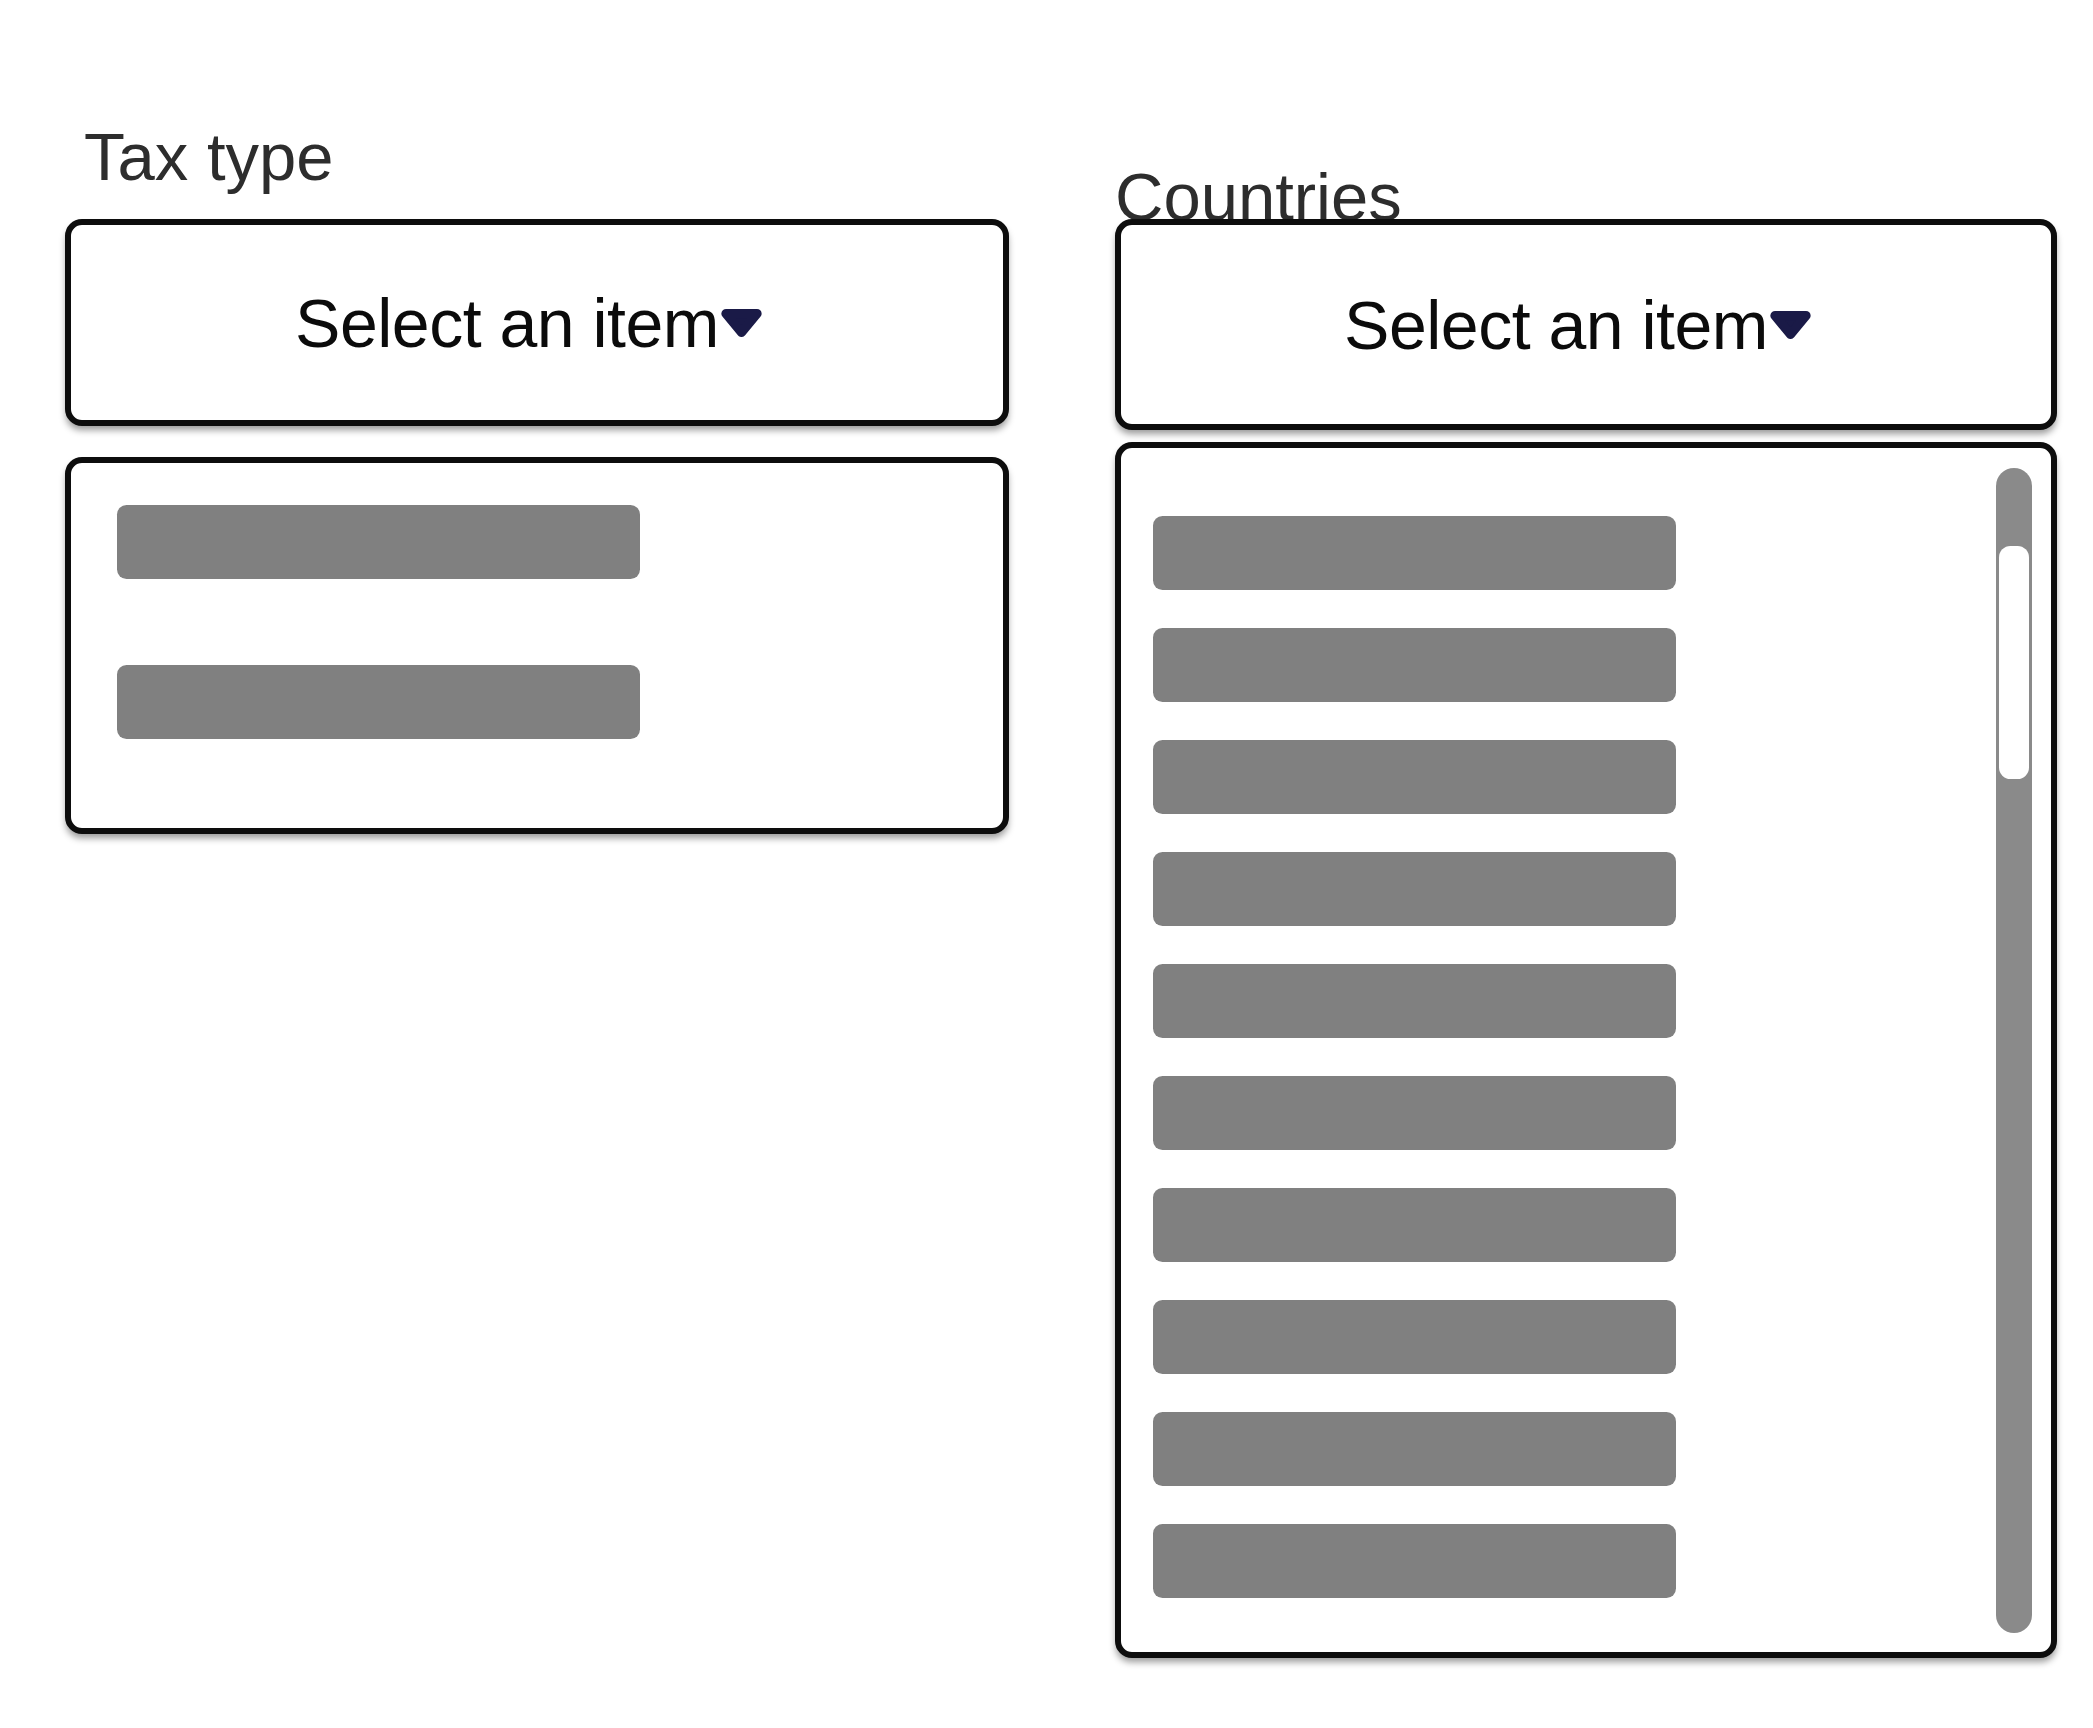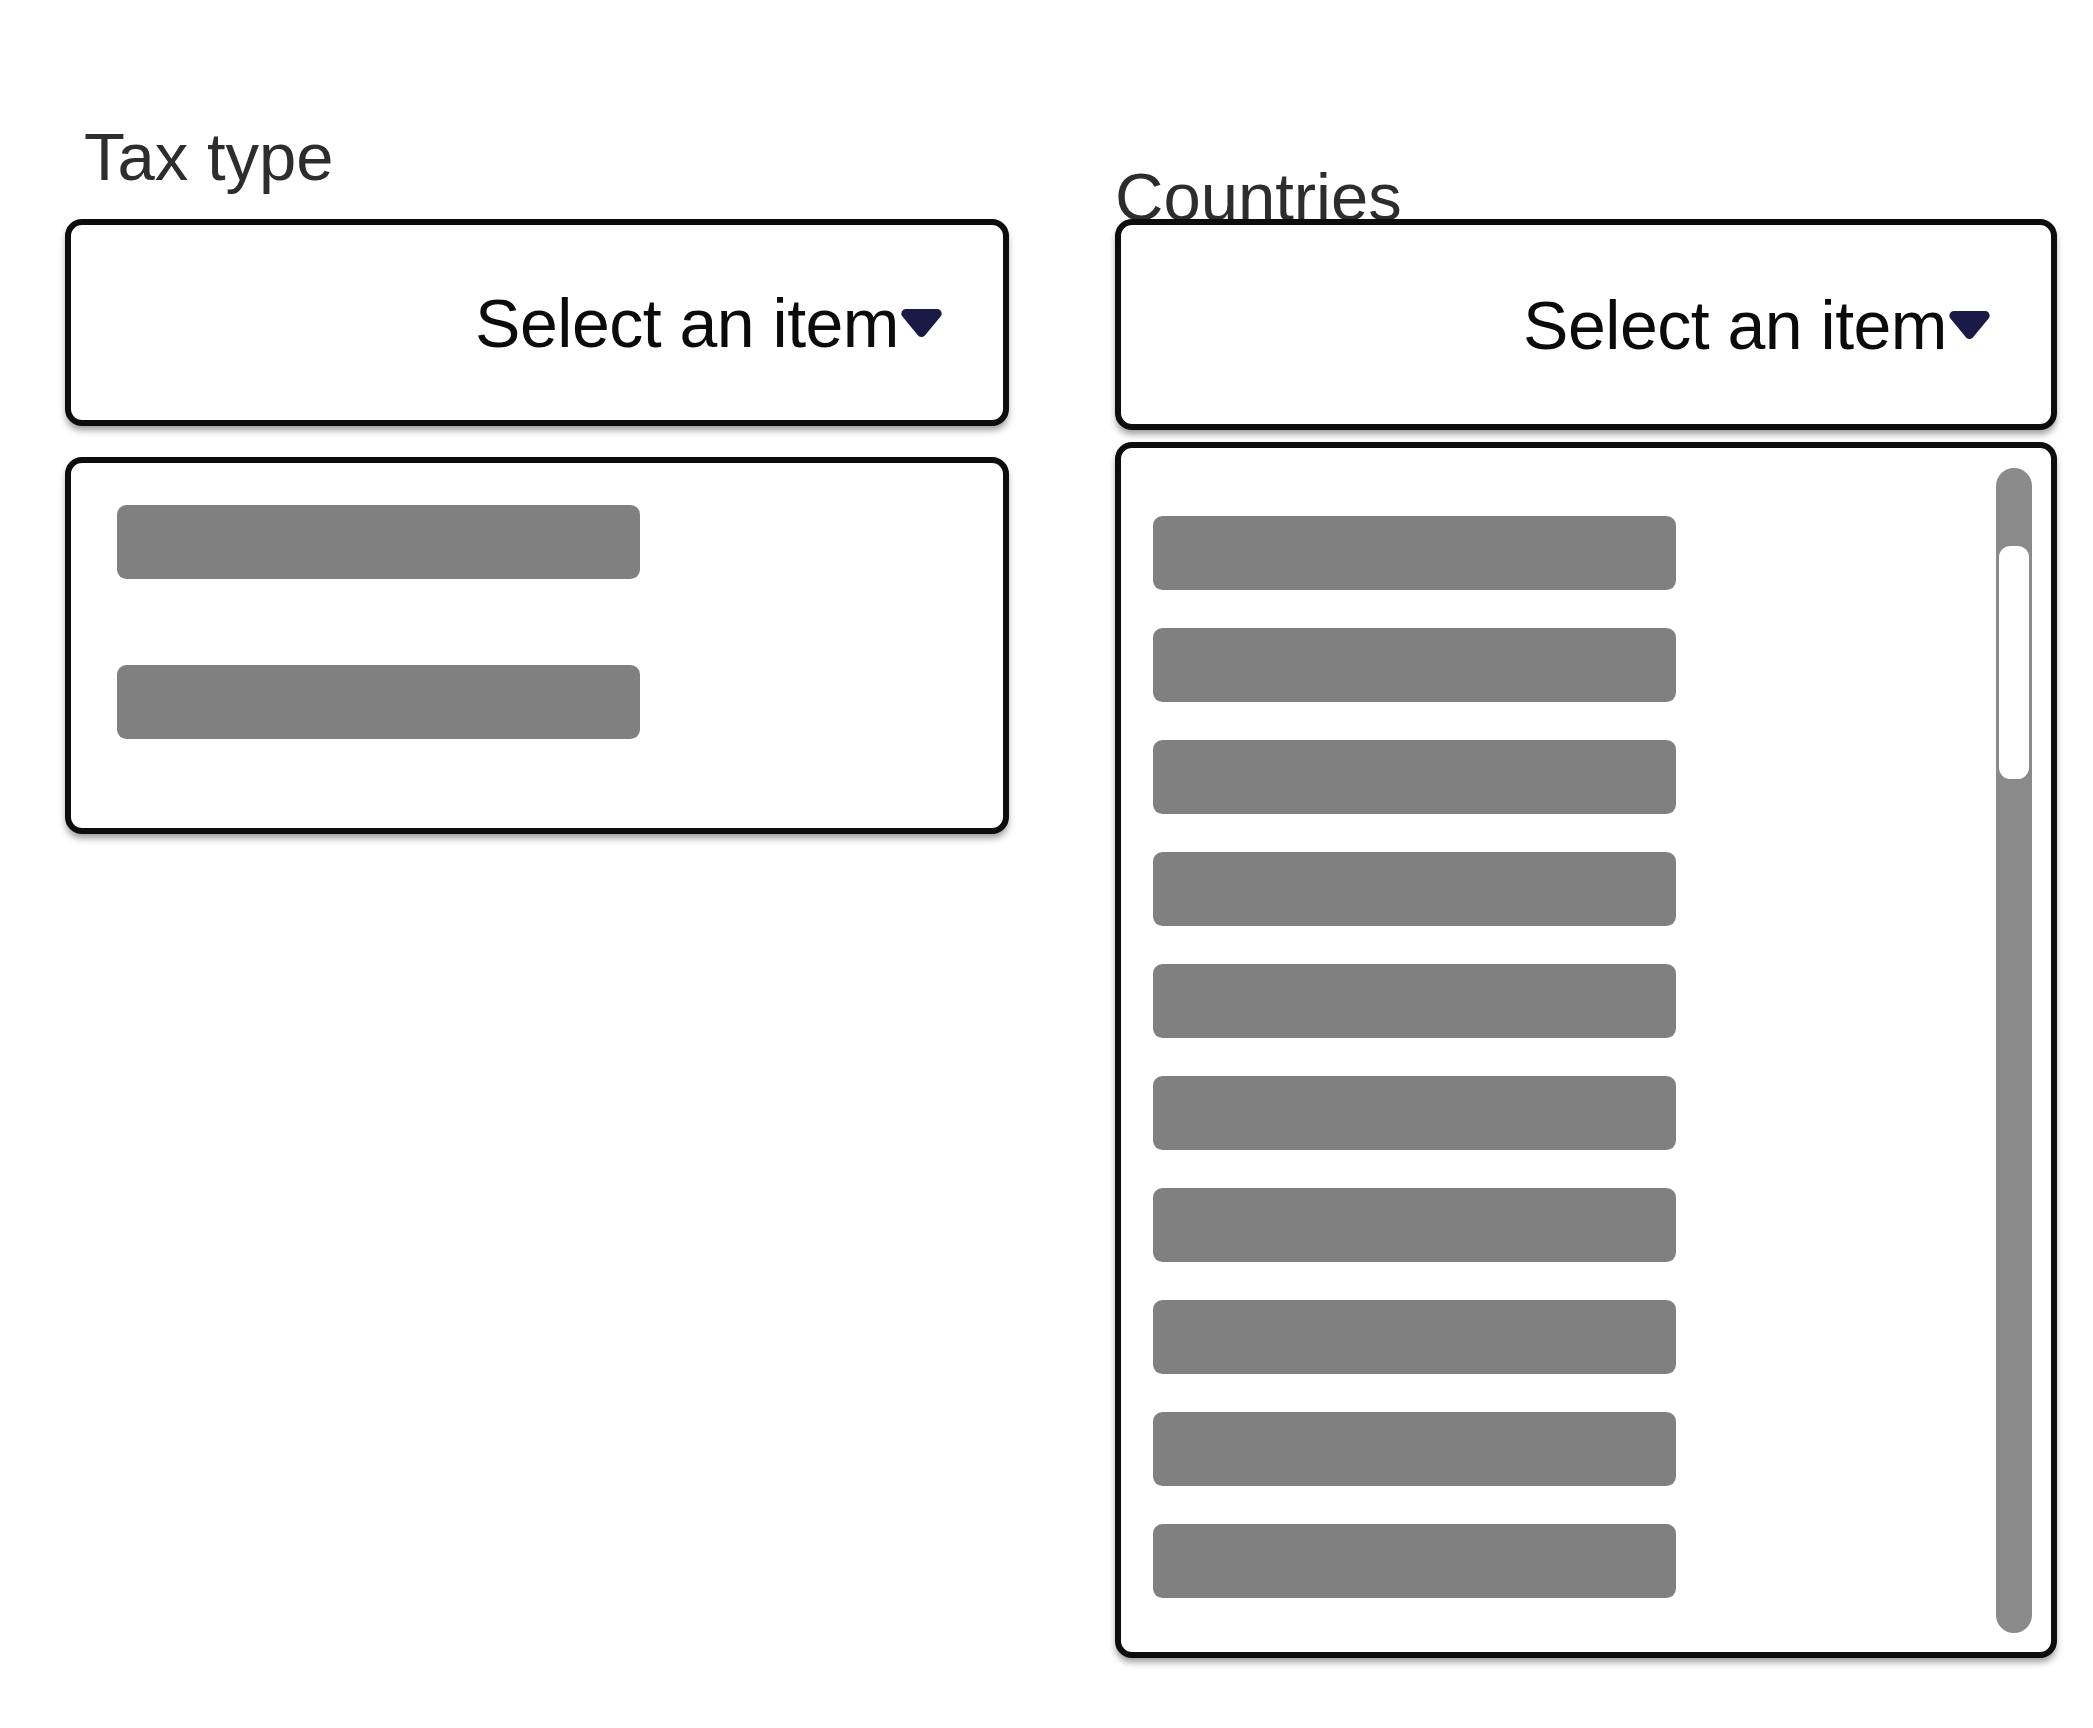--- a/index.html
+++ b/index.html
@@ -28,21 +28,21 @@
   #countries-label{left:1115px;top:122px;margin-top:40px;}
 
   .select-box{
     position:absolute;
     background:#fff;
     border:6.7px solid var(--border);
     border-radius:17px;
     box-shadow:0 5.7px 7.6px -1.9px rgba(0,0,0,0.40);
     display:flex;
     align-items:center;
-    justify-content:flex-end;
+    justify-content:center;
     padding:0 59px 0 44px;
     cursor:pointer;
   }
   #tax-select{left:65px;top:219px;width:944px;height:207px;}
   #countries-select{left:1115px;top:219px;width:942px;height:211px;}
 
   .select-value{
     font-size:68px;
     letter-spacing:-0.5px;
     color:var(--value_text);

